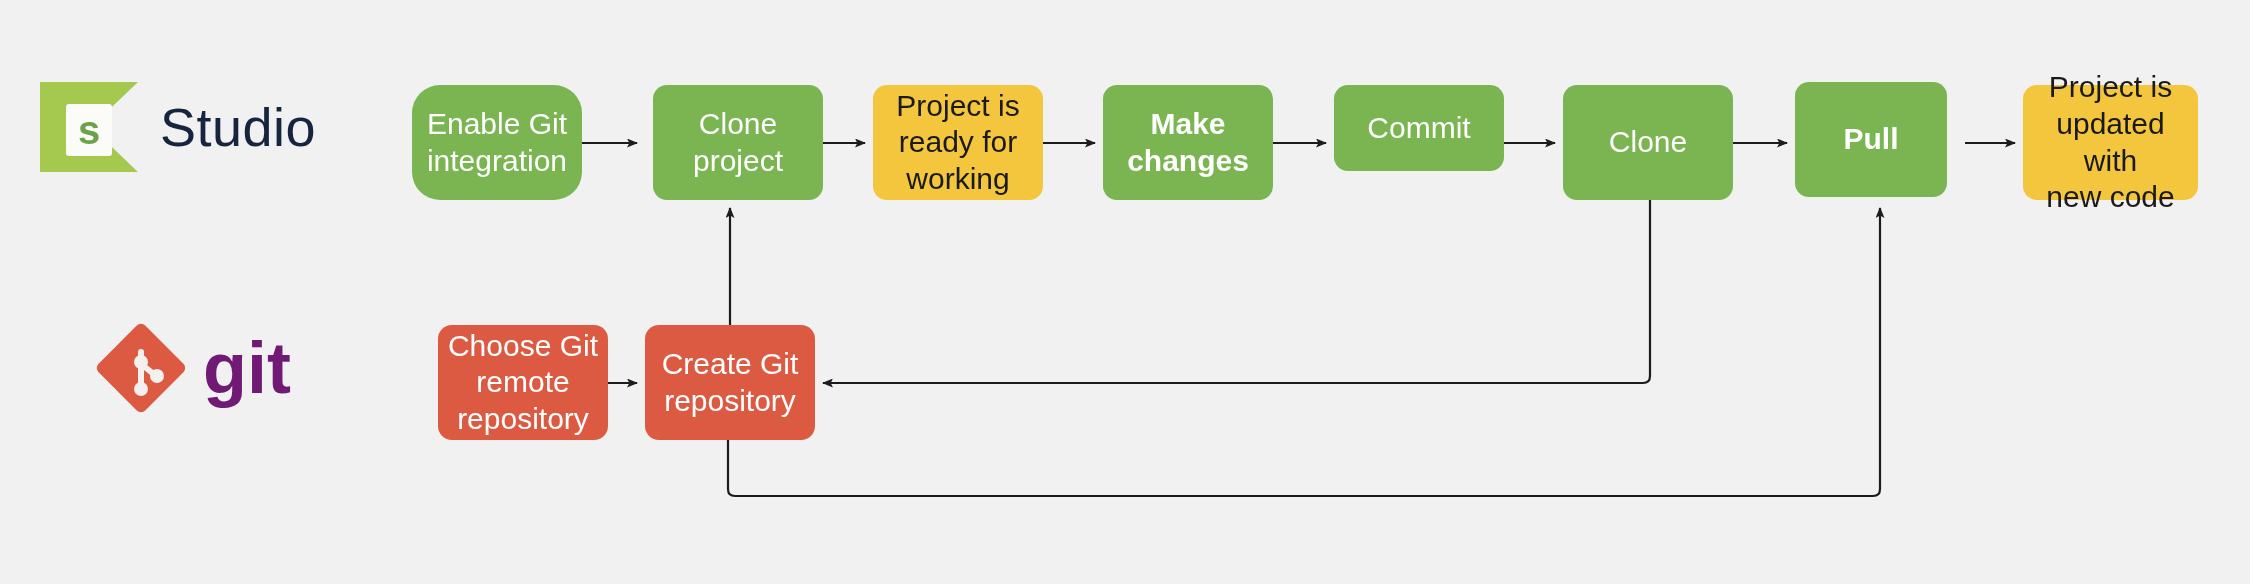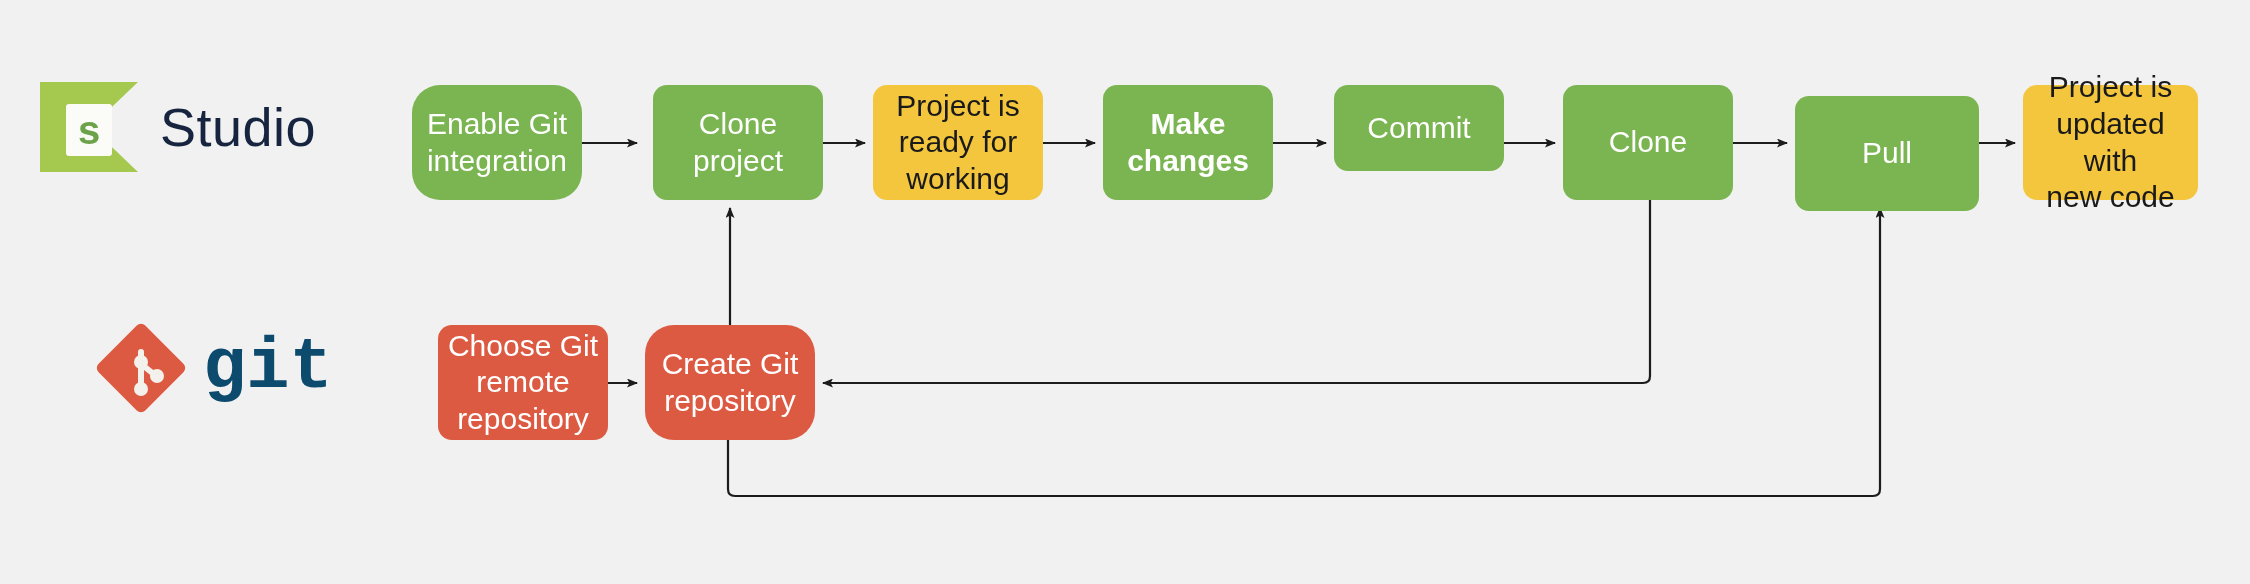--- a/index.html
+++ b/index.html
@@ -105,22 +105,22 @@
     position: relative;
     width: 92px;
     height: 92px;
     flex: 0 0 auto;
   }
   .git-mark svg { display: block; }
   #git-wordmark {
     margin-left: 16px;
     font-size: 72px;
     font-weight: bold;
-    color: #0c4a6e;
-    font-family: Liberation Mono, monospace;
+    color: #701a75;
+    font-family: Liberation Sans, sans-serif;
     line-height: 0.9;
   }
 </style>
 </head>
 <body>
 
 <div id="canvas">
 
   <div id="studio-logo">
     <div class="studio-mark">
@@ -174,24 +174,24 @@
 integration</div>
       <div class="node green" style="left: 645px; top: 85px; width: 170px; height: 115px; margin-left: 8px;">Clone
 project</div>
       <div class="node orange" style="left: 873px; top: 85px; width: 170px; height: 115px;">Project is
 ready for
 working</div>
       <div class="node green" style="left: 1103px; top: 85px; width: 170px; height: 115px; font-weight: bold;">Make
 changes</div>
       <div class="node green" style="left: 1334px; top: 85px; width: 170px; height: 86px;">Commit</div>
       <div class="node green" style="left: 1563px; top: 85px; width: 170px; height: 115px;">Clone</div>
-      <div class="node green" style="left: 1795px; top: 96px; width: 184px; height: 115px;">Pull</div>
+      <div class="node green" style="left: 1795px; top: 82px; width: 152px; height: 115px; font-weight: bold;">Pull</div>
       <div class="node orange" style="left: 2023px; top: 85px; width: 175px; height: 115px;">Project is
 updated with
 new code</div>
       <div class="node red" style="left: 412px; top: 325px; width: 170px; height: 115px; margin-left: 26px;">Choose Git
 remote
 repository</div>
-      <div class="node red" style="left: 645px; top: 325px; width: 170px; height: 115px; border-radius: 29px;">Create Git
+      <div class="node red" style="left: 645px; top: 325px; width: 170px; height: 115px;">Create Git
 repository</div>
     </div>
 
 </div>
 
 </body></html>

